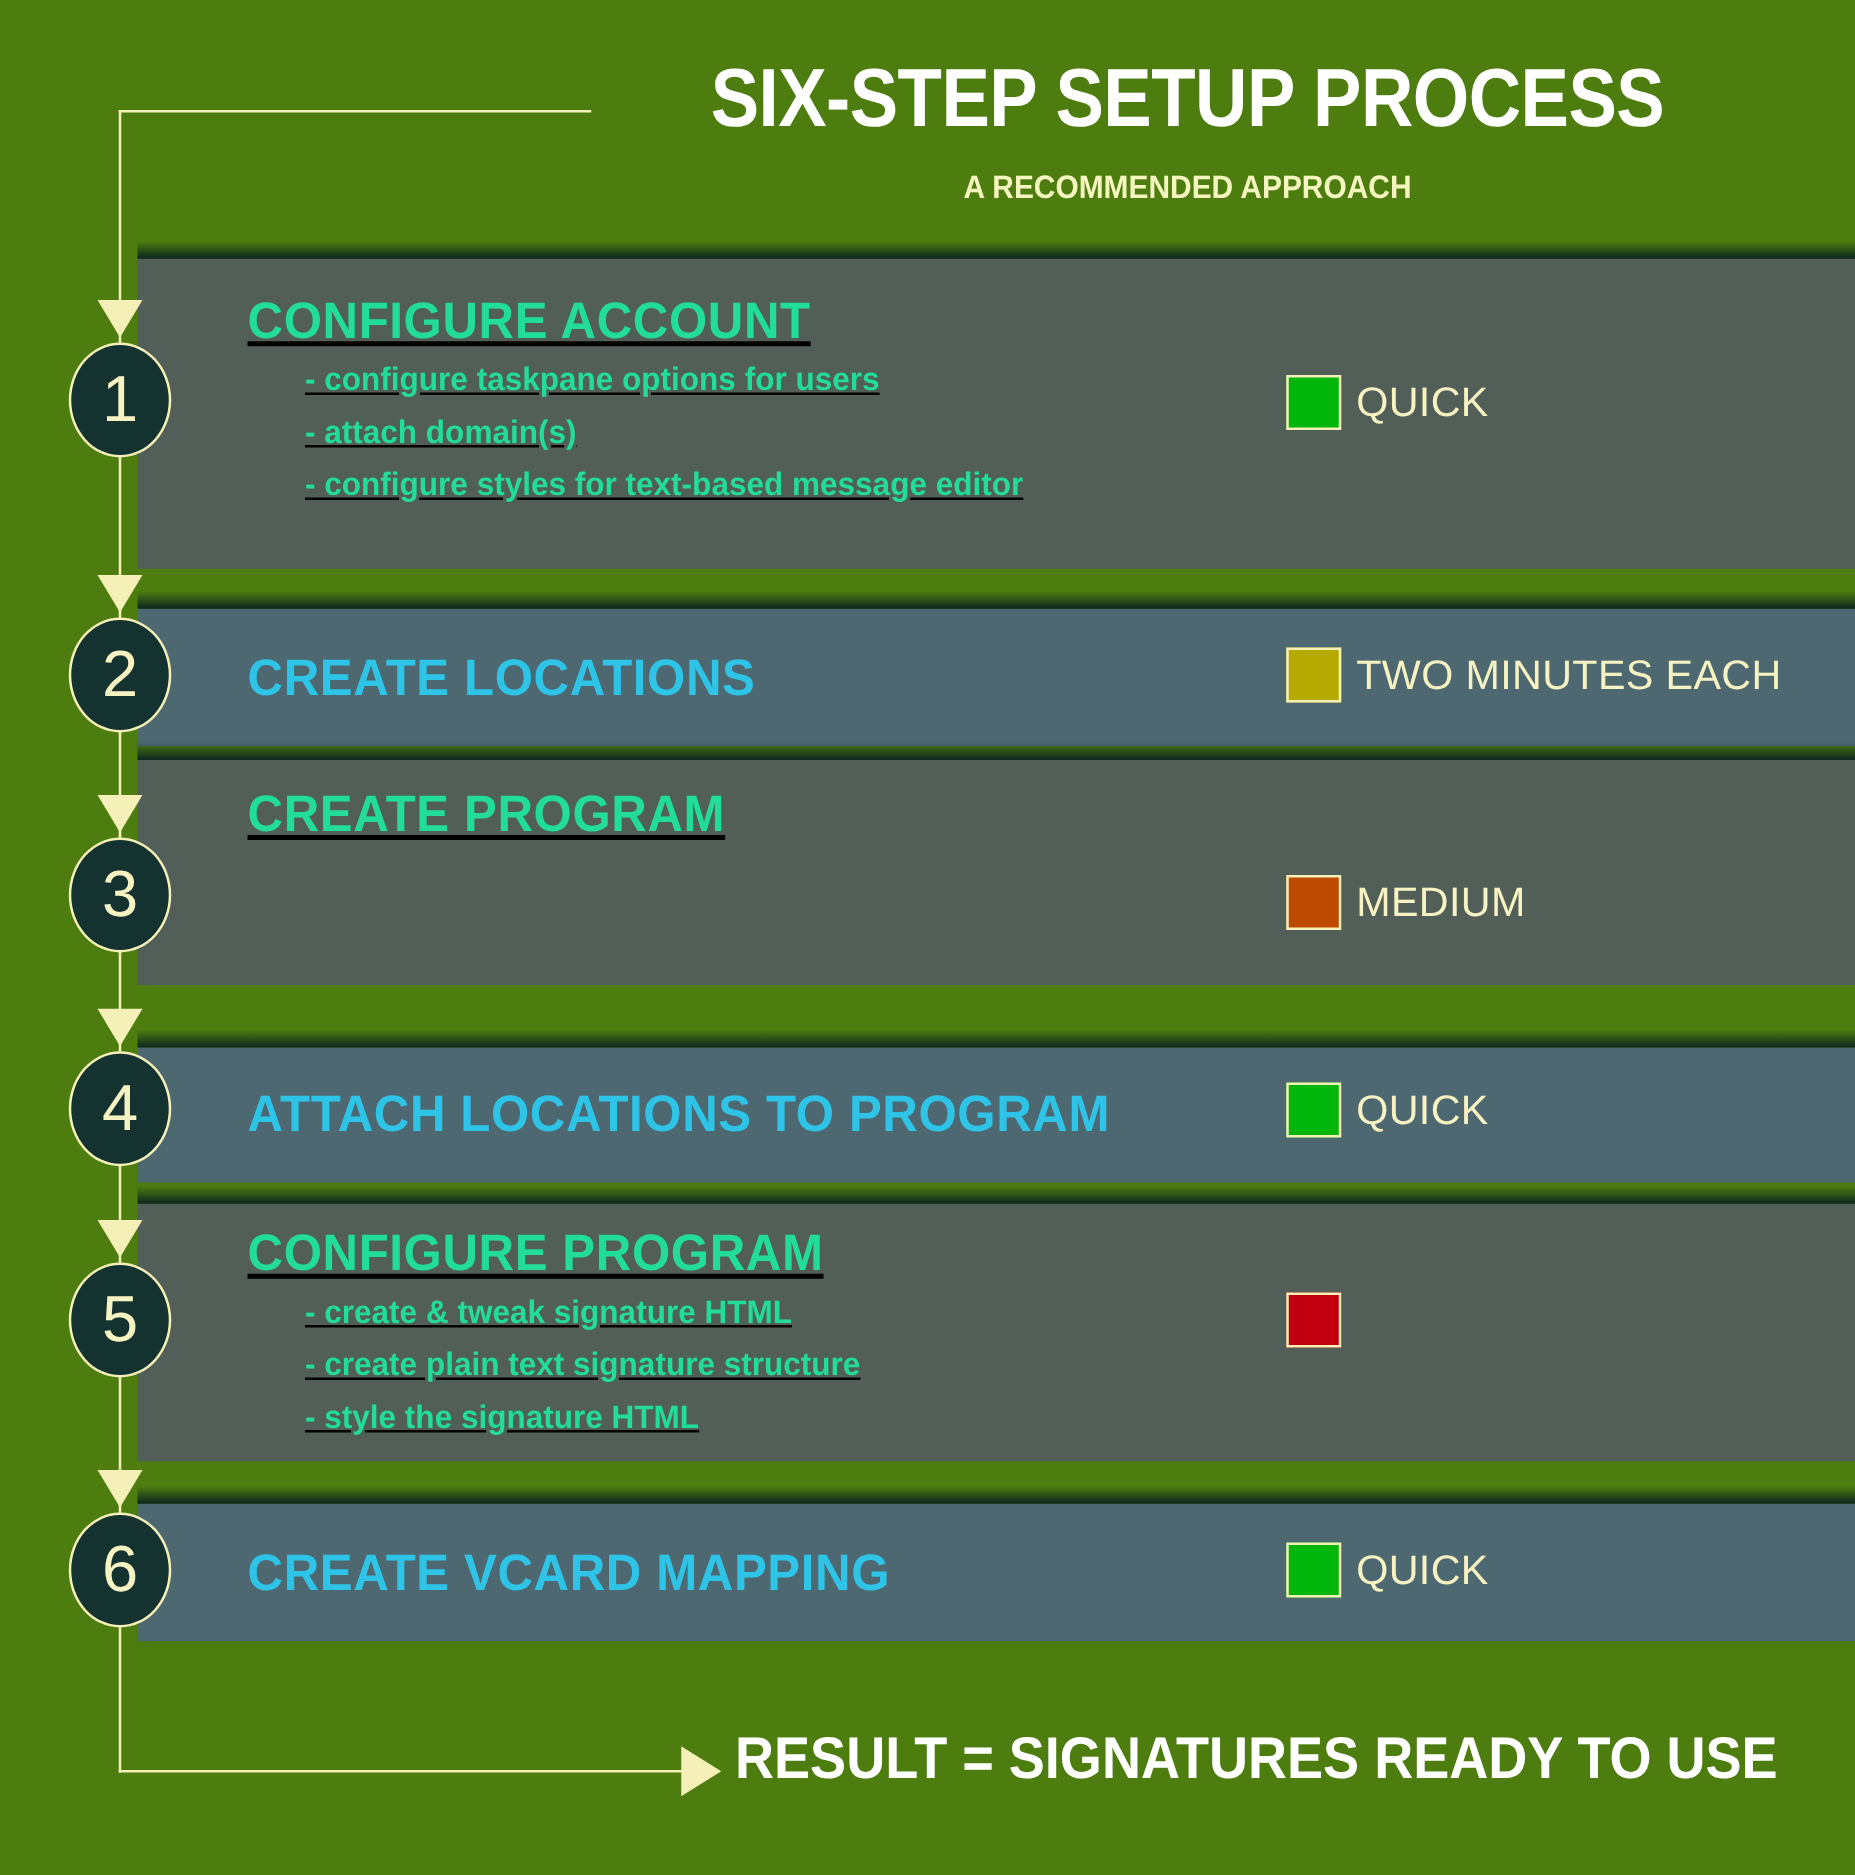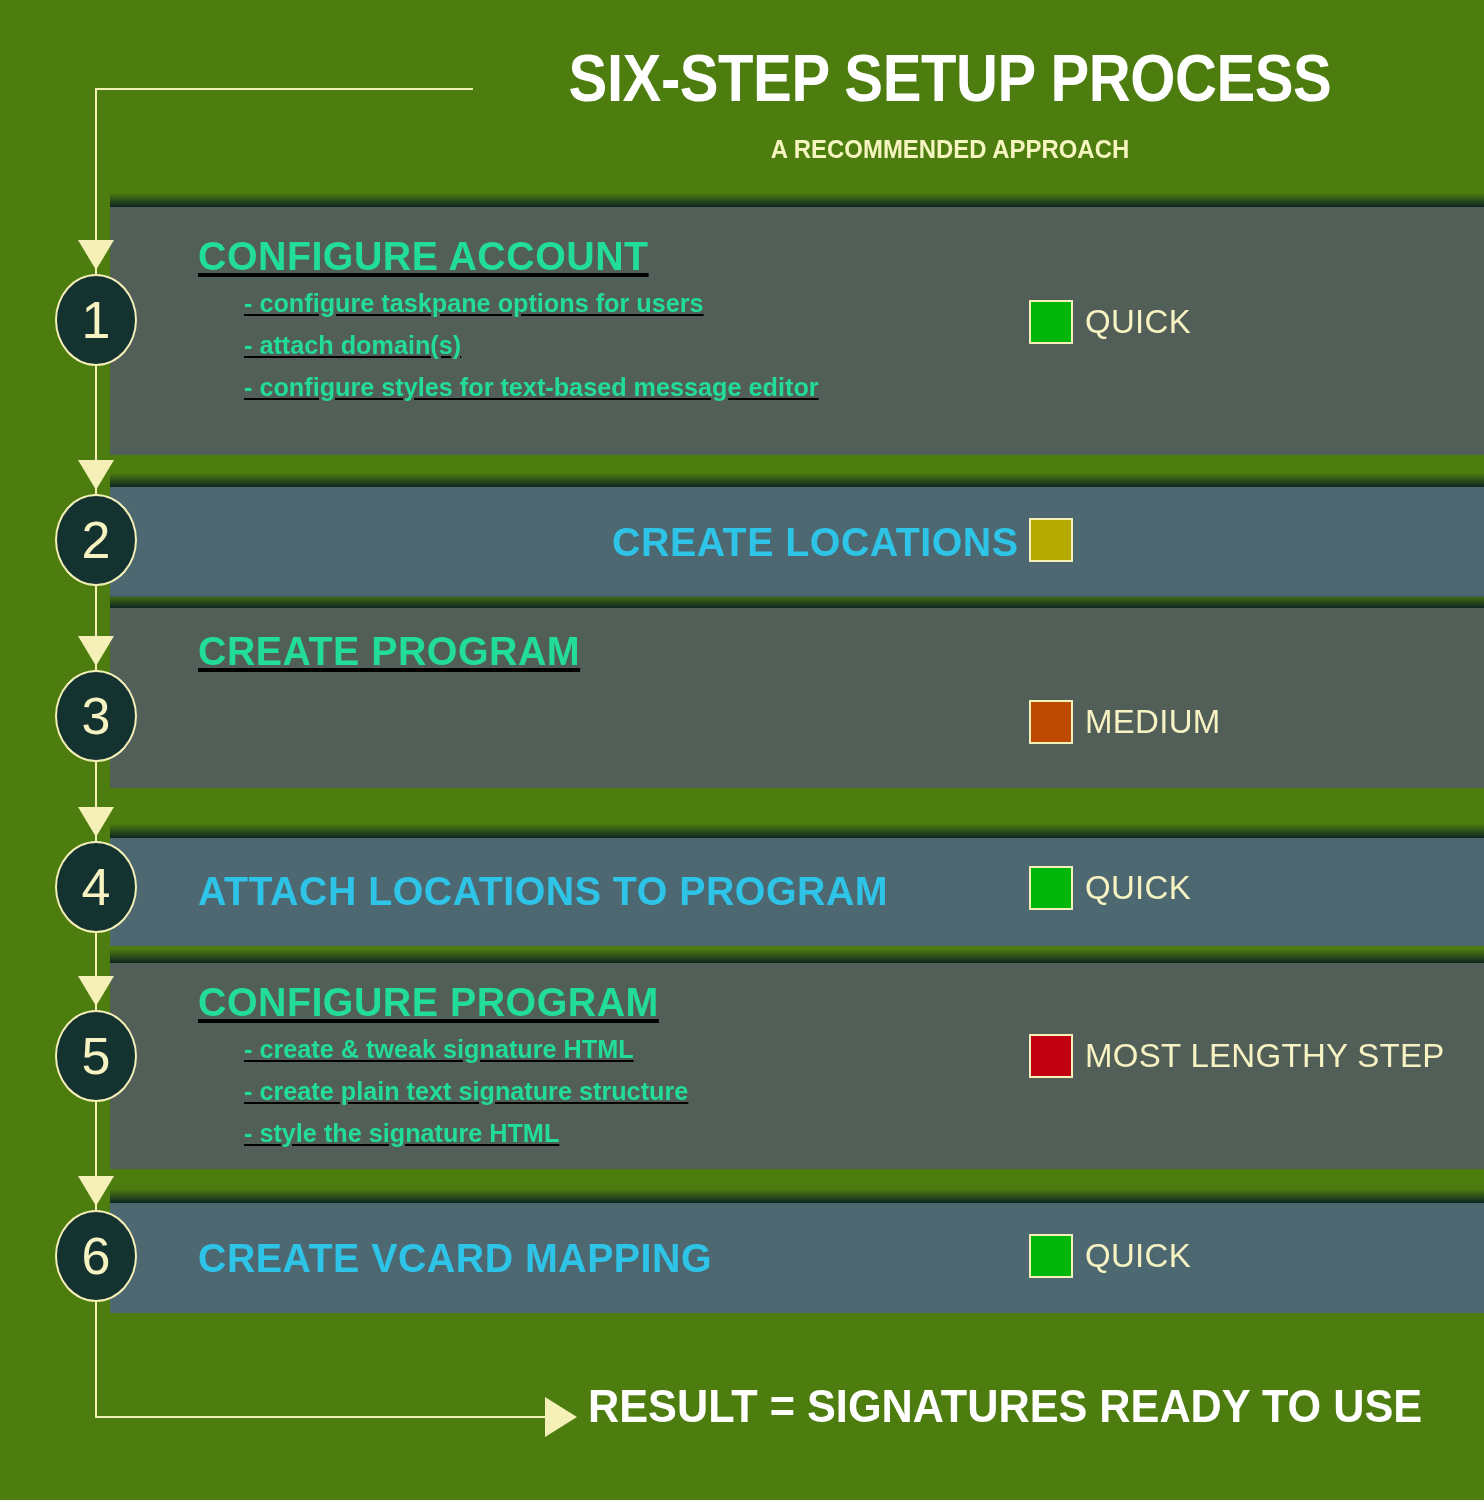--- a/index.html
+++ b/index.html
@@ -182,21 +182,21 @@
       <div class="row greenish" style="top: 207px; height: 248px;">
         <div class="row-inner">
           <div class="heading" style="margin-top: 26px;">CONFIGURE ACCOUNT</div>
           <div class="bullets">
             <div class="bullet">- configure taskpane options for users</div>
             <div class="bullet">- attach domain(s)</div>
             <div class="bullet">- configure styles for text-based message editor</div>
           </div>
         </div>
       </div>
-      <div class="row blueish" style="top: 487px; height: 110px; text-align: center;">
+      <div class="row blueish" style="top: 487px; height: 110px;">
         <div class="row-inner">
           <div class="heading cyan" style="margin-top: 32px;">CREATE LOCATIONS</div>
         </div>
       </div>
       <div class="row greenish" style="top: 608px; height: 180px;">
         <div class="row-inner">
           <div class="heading" style="margin-top: 20px;">CREATE PROGRAM</div>
         </div>
       </div>
       <div class="row blueish" style="top: 838px; height: 108px;">
@@ -225,38 +225,38 @@
 <div class="circle" style="left: 55px; top: 274px;">1</div>
     <div class="arrowhead" style="left: 78px; top: 240px;"></div>
     <div class="effort" style="left: 1029px; top: 300px;">
       <div class="swatch" style="background: rgb(0, 182, 11);"></div>
       <div class="effort-label">QUICK</div>
     </div>
     <div class="circle" style="left: 55px; top: 494px;">2</div>
     <div class="arrowhead" style="left: 78px; top: 460px;"></div>
     <div class="effort" style="left: 1029px; top: 518px;">
       <div class="swatch" style="background: rgb(181, 170, 0);"></div>
+      <div class="effort-label">TWO MINUTES EACH</div>
     </div>
     <div class="circle" style="left: 55px; top: 670px;">3</div>
     <div class="arrowhead" style="left: 78px; top: 636px;"></div>
     <div class="effort" style="left: 1029px; top: 700px;">
       <div class="swatch" style="background: rgb(189, 74, 0);"></div>
       <div class="effort-label">MEDIUM</div>
     </div>
     <div class="circle" style="left: 55px; top: 841px;">4</div>
     <div class="arrowhead" style="left: 78px; top: 807px;"></div>
     <div class="effort" style="left: 1029px; top: 866px;">
       <div class="swatch" style="background: rgb(0, 182, 11);"></div>
       <div class="effort-label">QUICK</div>
     </div>
     <div class="circle" style="left: 55px; top: 1010px;">5</div>
     <div class="arrowhead" style="left: 78px; top: 976px;"></div>
     <div class="effort" style="left: 1029px; top: 1034px;">
       <div class="swatch" style="background: rgb(192, 0, 16);"></div>
-      <div class="effort-label">MOST LENGTHY STEP</div>
     </div>
     <div class="circle" style="left: 55px; top: 1210px;">6</div>
     <div class="arrowhead" style="left: 78px; top: 1176px;"></div>
     <div class="effort" style="left: 1029px; top: 1234px;">
       <div class="swatch" style="background: rgb(0, 182, 11);"></div>
       <div class="effort-label">QUICK</div>
     </div>
   </div>
 
 </body></html>

